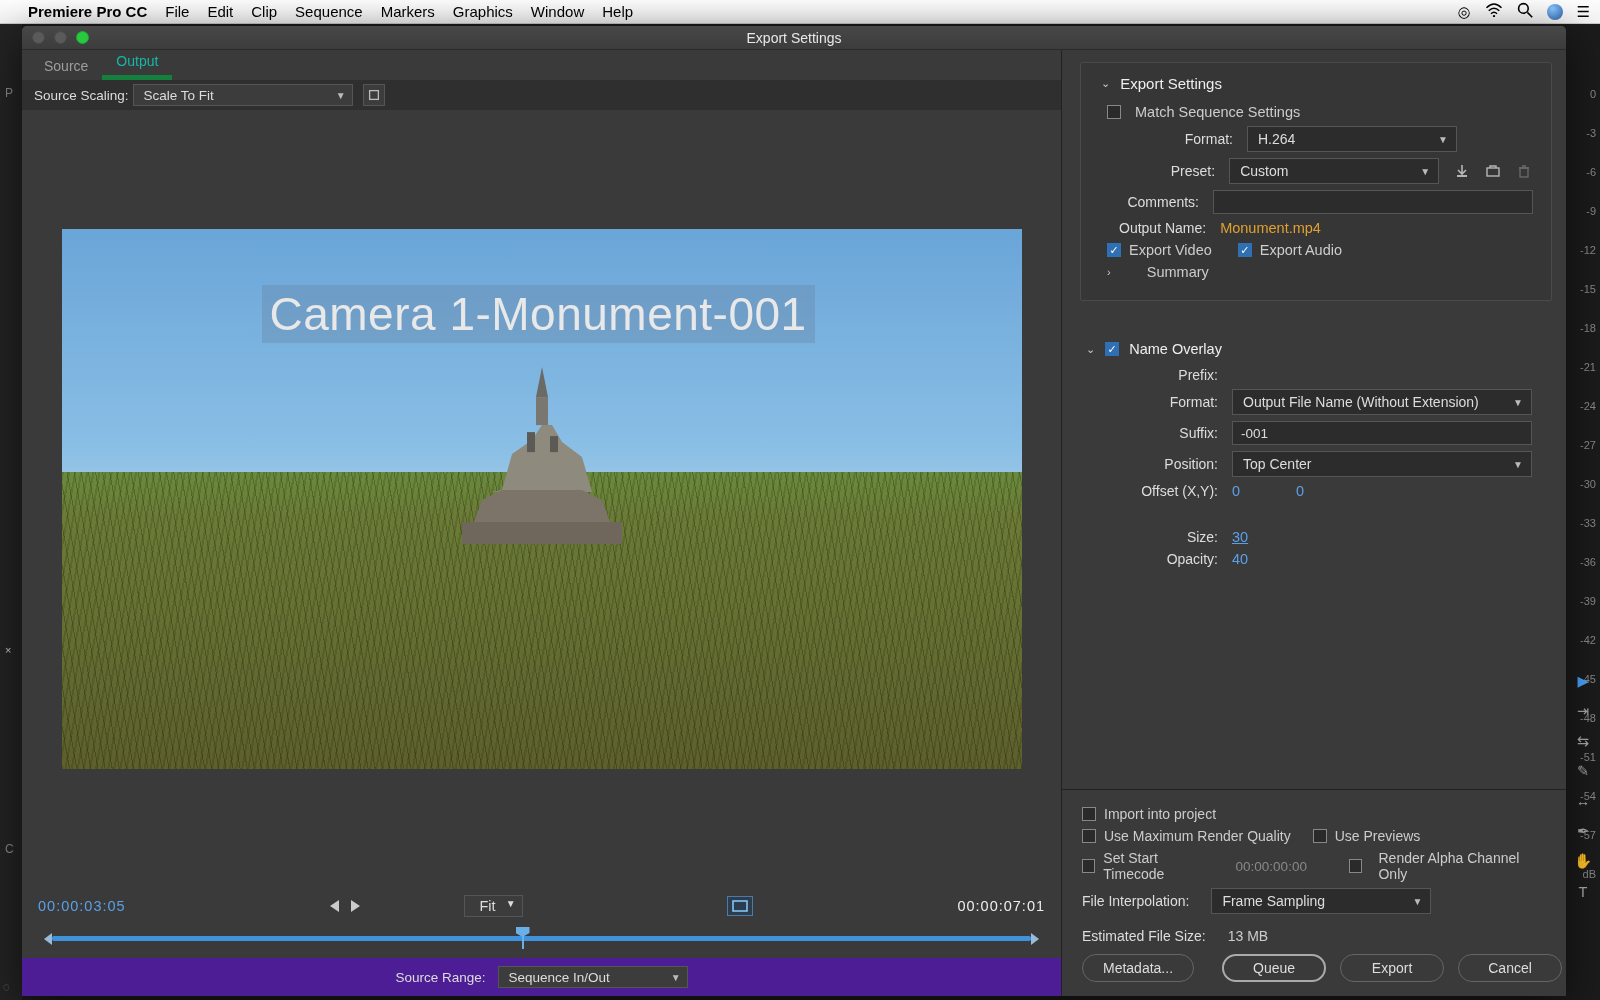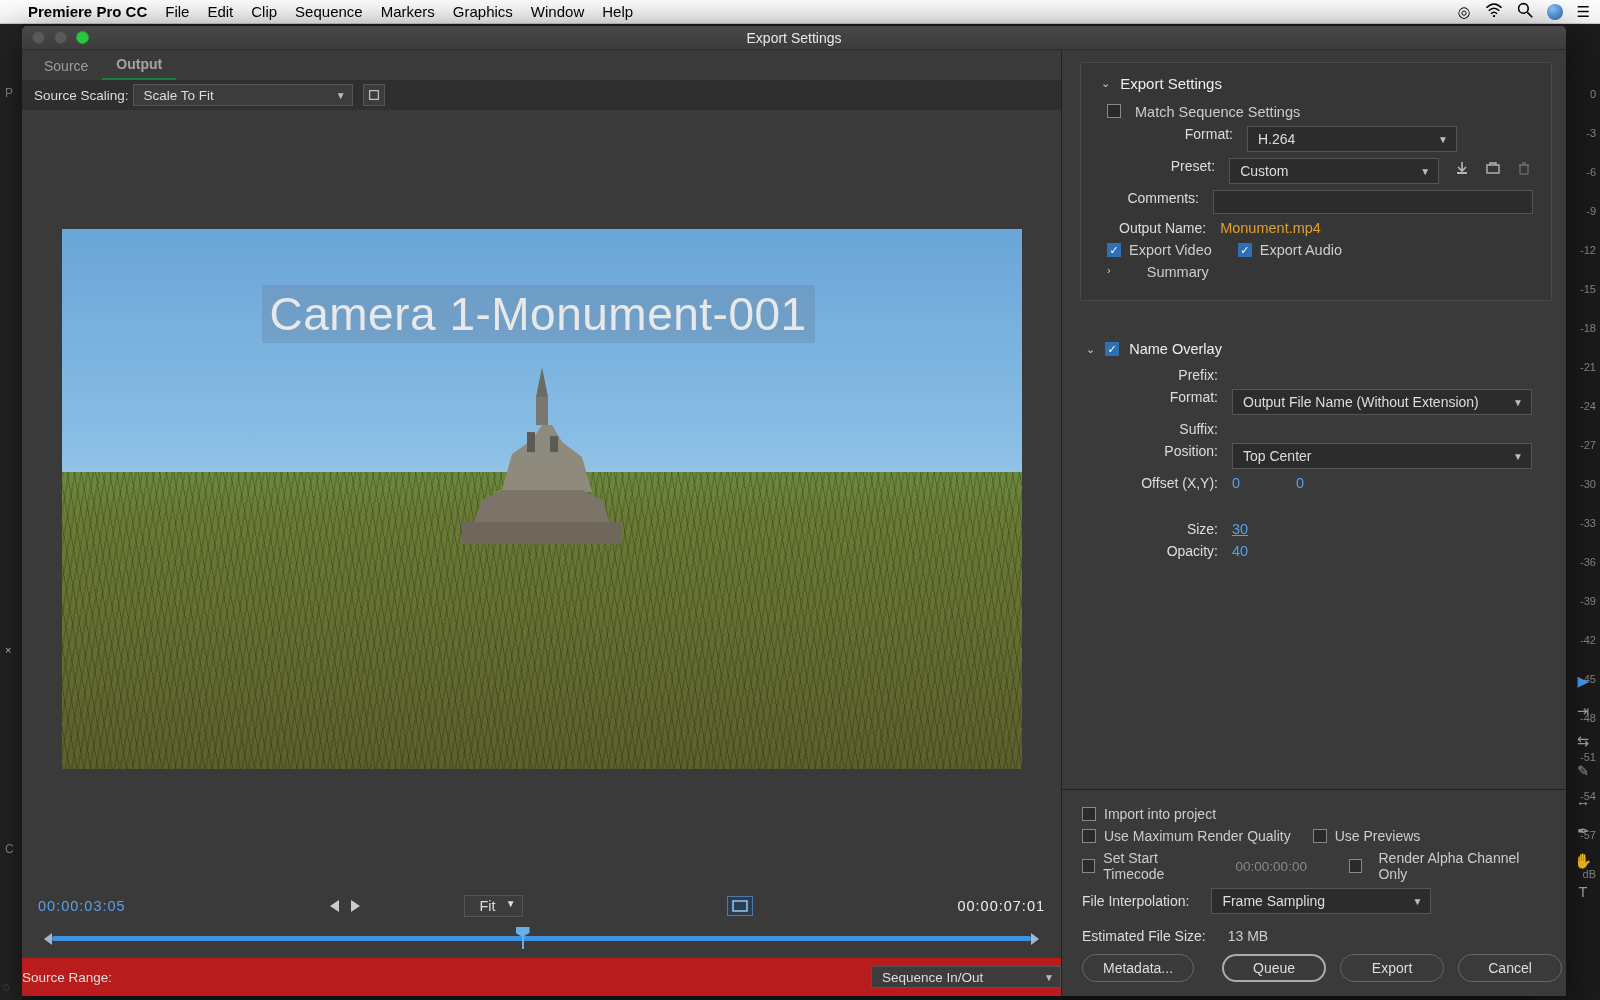--- a/index.html
+++ b/index.html
@@ -27,21 +27,21 @@
   .tl-yel { background:#5a5a5a; border:1px solid #4a4a4a;}
   .tl-grn { background:#28c840; border:1px solid #21a636;}
   .title-bar .title { margin:0 auto; }
 
   .modal-body { flex:1; display:flex; min-height:0; }
 
   
   .left-pane { flex: 0 0 1040px; display:flex; flex-direction:column; border-right:1px solid #222; }
   .tabs-row { height:30px; background:#3a3a3a; display:flex; align-items:flex-end; gap:0; padding-left:8px; }
   .tabs-row .tab { padding:6px 14px 6px; color:#9d9d9d; font-size:14px; cursor:pointer;}
-  .tabs-row .tab.active { color:#a3a3a3; border-bottom:2px solid #15803d;font-weight:bold; }
+  .tabs-row .tab.active { color:#14b8a6; border-bottom:5px solid #15803d; }
   .scaling-row { height:30px; background:#2f2f2f; display:flex; align-items:center; padding-left:12px; gap:4px; font-size:13.5px; color:#ddd;}
   .select { background:#3c3c3c; border:1px solid #555; color:#ddd; height:22px; display:flex; align-items:center; padding:0 24px 0 10px; position:relative; font-size:13.5px; min-width:120px;}
   .select .chev { position:absolute; right:6px; font-size:10px; color:#bbb;}
   .crop-btn { width:22px; height:22px; border:1px solid #555; margin-left:6px; display:flex; align-items:center; justify-content:center; background:#3c3c3c;}
   .preview-area { flex:1; background:#3a3a3a; display:flex; align-items:center; justify-content:center; position:relative;}
   .video-frame { width:960px; height:540px; position:relative; overflow:hidden; }
   .sky { position:absolute; inset:0; background:linear-gradient(#6aa5d8 0%, #89bee5 40%, #a9cfe8 55%); }
   .ground { position:absolute; left:0; right:0; bottom:0; height:55%; background:linear-gradient(#6a8a3e 0%, #6b7b37 15%, #5d5f2d 100%); }
   .grass-texture { position:absolute; left:0; right:0; bottom:0; height:55%; background:
      repeating-linear-gradient(100deg, rgba(120,130,60,.25) 0 2px, transparent 2px 6px),
@@ -63,29 +63,29 @@
 
   .slider-row { height:34px; background:#3a3a3a; position:relative; padding:0 16px;}
   .slider-track { position:absolute; left:30px; right:30px; top:12px; height:5px; background:#4092dd; border-radius:2px;}
   .slider-track::before, .slider-track::after { content:""; position:absolute; top:-3px; width:0;height:0; border-top:6px solid transparent; border-bottom:6px solid transparent;}
   .slider-track::before{ left:-8px; border-right:8px solid #9abada;}
   .slider-track::after{ right:-8px; border-left:8px solid #9abada;}
   .playhead { position:absolute; top:3px; left:47.5%; width:14px; height:20px; }
   .playhead .stem{position:absolute; left:6px; top:8px; width:2px; height:14px; background:#6ab0e8;}
   .playhead .head{position:absolute; left:0; top:0; width:14px; height:10px; background:#6ab0e8; clip-path:polygon(0 0,100% 0,100% 60%,50% 100%,0 60%);}
 
-  .source-range-row { height:38px; background:#b91c1c; display:flex; align-items:center; justify-content:space-between; gap:12px; font-size:13.5px; color:#ddd;}
+  .source-range-row { height:38px; background:#4c1d95; display:flex; align-items:center; justify-content:center; gap:12px; font-size:13.5px; color:#ddd;}
 
   
   .right-pane { flex:1; display:flex; flex-direction:column; background:#3a3a3a; min-width:0;}
   .settings-scroll { flex:1; overflow:hidden; padding:12px 14px 6px 18px; }
   .group { border:1px solid #4a4a4a; background:#363636; border-radius:2px; margin-bottom:14px; padding:12px 18px 14px 20px;}
   .grp-hdr { display:flex; align-items:center; gap:10px; color:#eee; font-weight:500; margin-bottom:12px; font-size:15px;}
   .disclosure { font-size:11px; color:#ccc; }
-  .row { display:flex; align-items:flex-start; margin:6px 0; gap:14px; }
+  .row { display:flex; align-items:center; margin:6px 0; gap:14px; }
   .row .lbl { width:132px; text-align:right; color:#ddd; font-size:14px;}
   .checkbox { width:14px; height:14px; border:1px solid #888; background:#2a2a2a; display:inline-flex; align-items:center; justify-content:center; font-size:11px; color:#fff;}
   .checkbox.checked { background:#2f6fb3; border-color:#2f6fb3;}
   .val-blue{ color:#5aa0e6; }
 
   .text-input { background:#2c2c2c; border:1px solid #555; color:#ddd; height:24px; padding:0 8px; font-size:13.5px; flex:0 0 300px;}
   .dd { background:#2c2c2c; border:1px solid #555; color:#ddd; height:26px; padding:0 26px 0 10px; font-size:14px; position:relative; flex:0 0 300px; display:flex; align-items:center;}
   .dd .chev{position:absolute; right:8px; font-size:10px; color:#bbb;}
   .dd.sm { flex:0 0 210px; }
   .icon-btn { width:20px; height:20px; display:flex; align-items:center; justify-content:center; opacity:.85;}
@@ -350,20 +350,21 @@
             </div>
           <div class="row">
               <span class="lbl">Format:</span>
             <div class="dd">
                 <span>Output File Name (Without Extension)</span>
                 <span class="chev">▼</span>
               </div>
             </div>
           <div class="row">
               <span class="lbl">Suffix:</span>
+            <input class="text-input" value="-001" style="">
             </div>
           <div class="row">
               <span class="lbl">Position:</span>
             <div class="dd">
                 <span>Top Center</span>
                 <span class="chev">▼</span>
               </div>
             </div>
           <div class="row">
               <span class="lbl">Offset (X,Y):</span>

